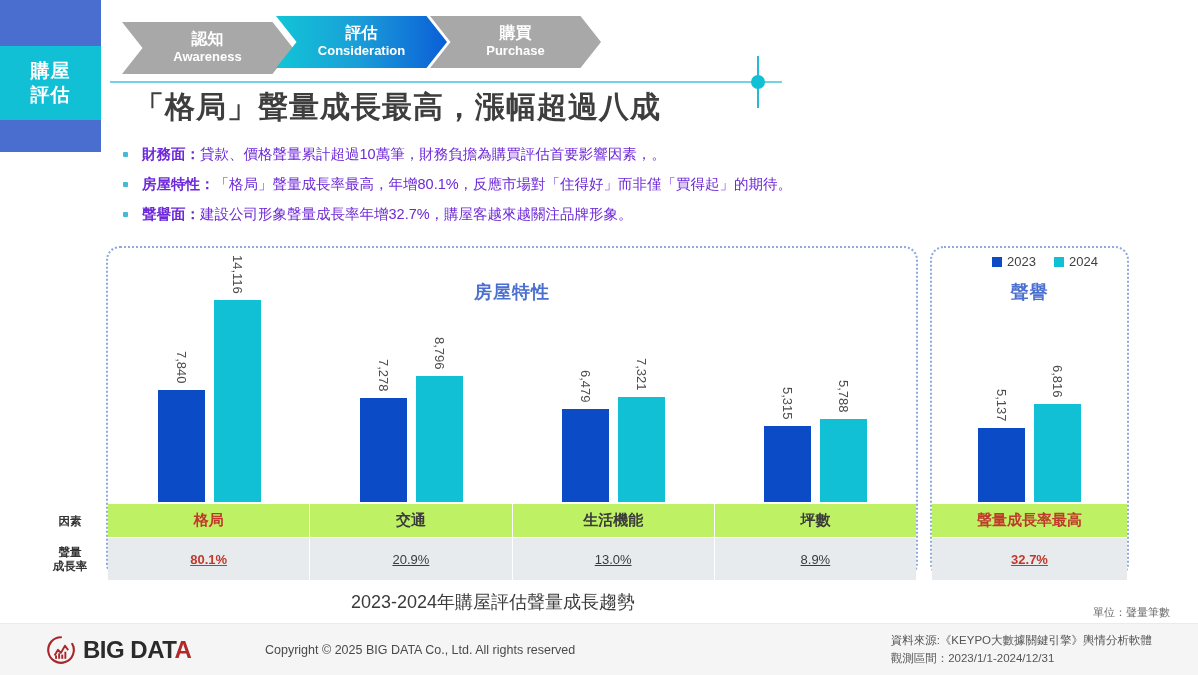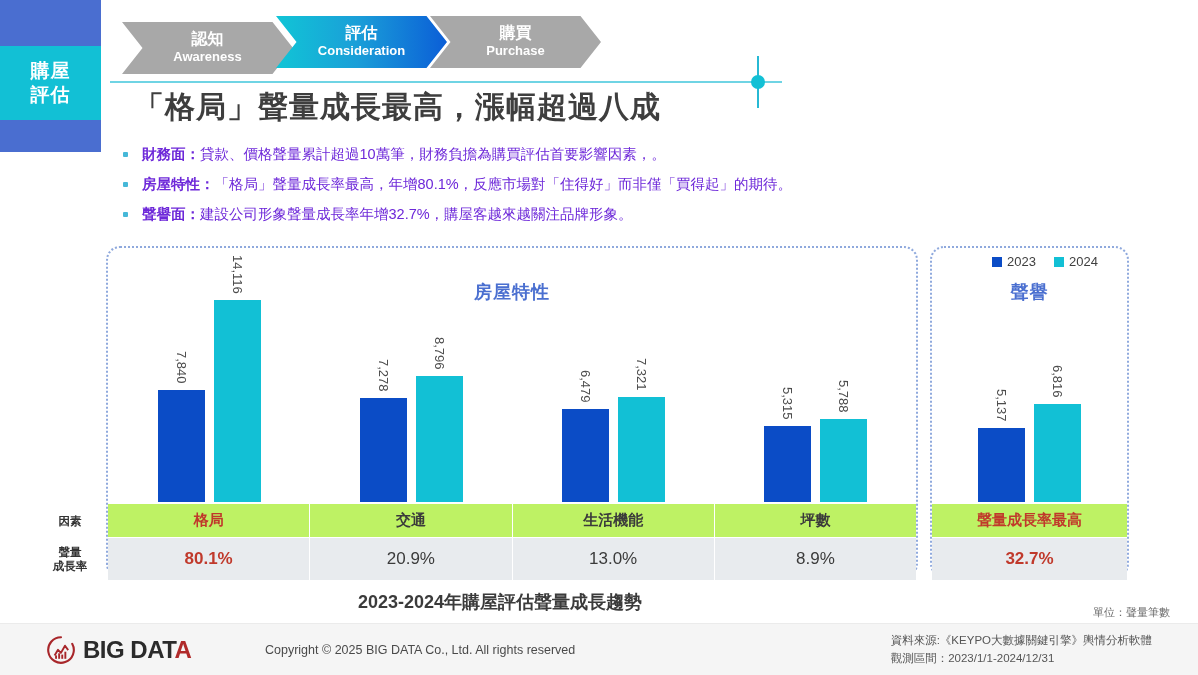--- a/index.html
+++ b/index.html
@@ -141,28 +141,28 @@
   .trow { display: flex; }
   .trow.factors { height: 34px; background: #bef264; }
   .trow.growth { height: 42px; background: #e8ebee; }
   .tcell {
     flex: 1; display: flex; align-items: center; justify-content: center;
     border-right: 1px solid #ffffff;
     font-size: 15px; color: #3b3b3b;
   }
   .tcell:last-child { border-right: none; }
   .trow.factors .tcell { font-weight: bold; border-bottom: 1px solid #ffffff; }
-  .trow.growth .tcell { font-size: 17px; }
+  .trow.growth .tcell { font-size: 13px; text-decoration: underline; }
   .tcell.hl { color: #c0392b; font-weight: bold; }
   .trow.growth .tcell.hl { font-weight: bold; }
 
   
   #chart-caption {
-    position: absolute; left: 16px; top: 590px; width: 968px; text-align: center;
-    font-size: 18px; font-weight: bold; color: #3b3b3b;
+    position: absolute; left: 9px; top: 590px; width: 968px; text-align: center;
+    font-size: 18px; font-weight: normal; color: #3b3b3b;
   }
   #unit-note {
     position: absolute; right: 28px; top: 605px;
     font-size: 11px; color: #6a6a6a;
   }
 
   
   #footer {
     position: absolute; left: 0; bottom: 0; width: 1198px; height: 52px;
     background: #f5f5f5; border-top: 1px solid #ebebeb;

